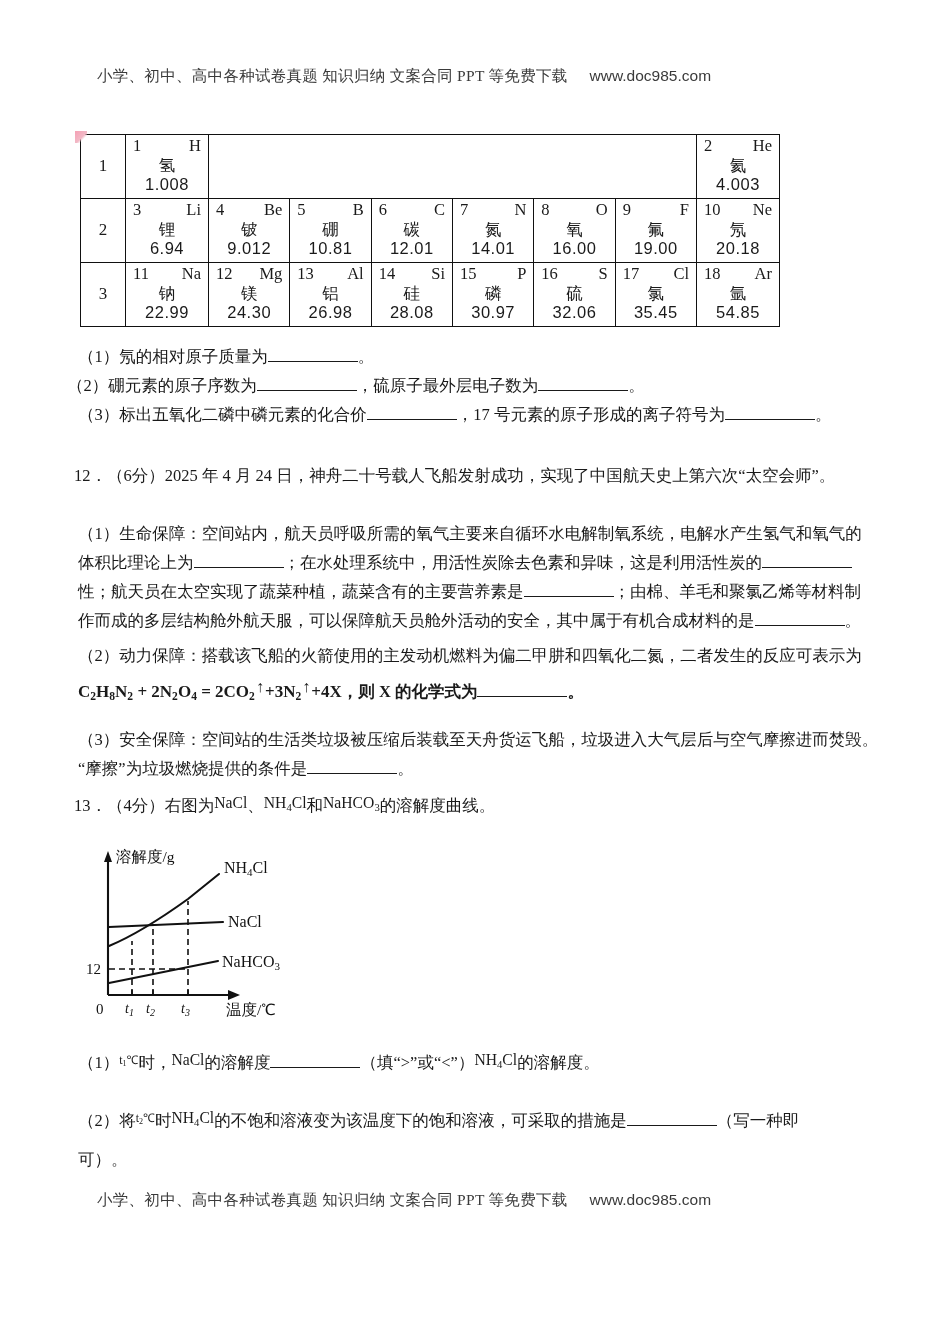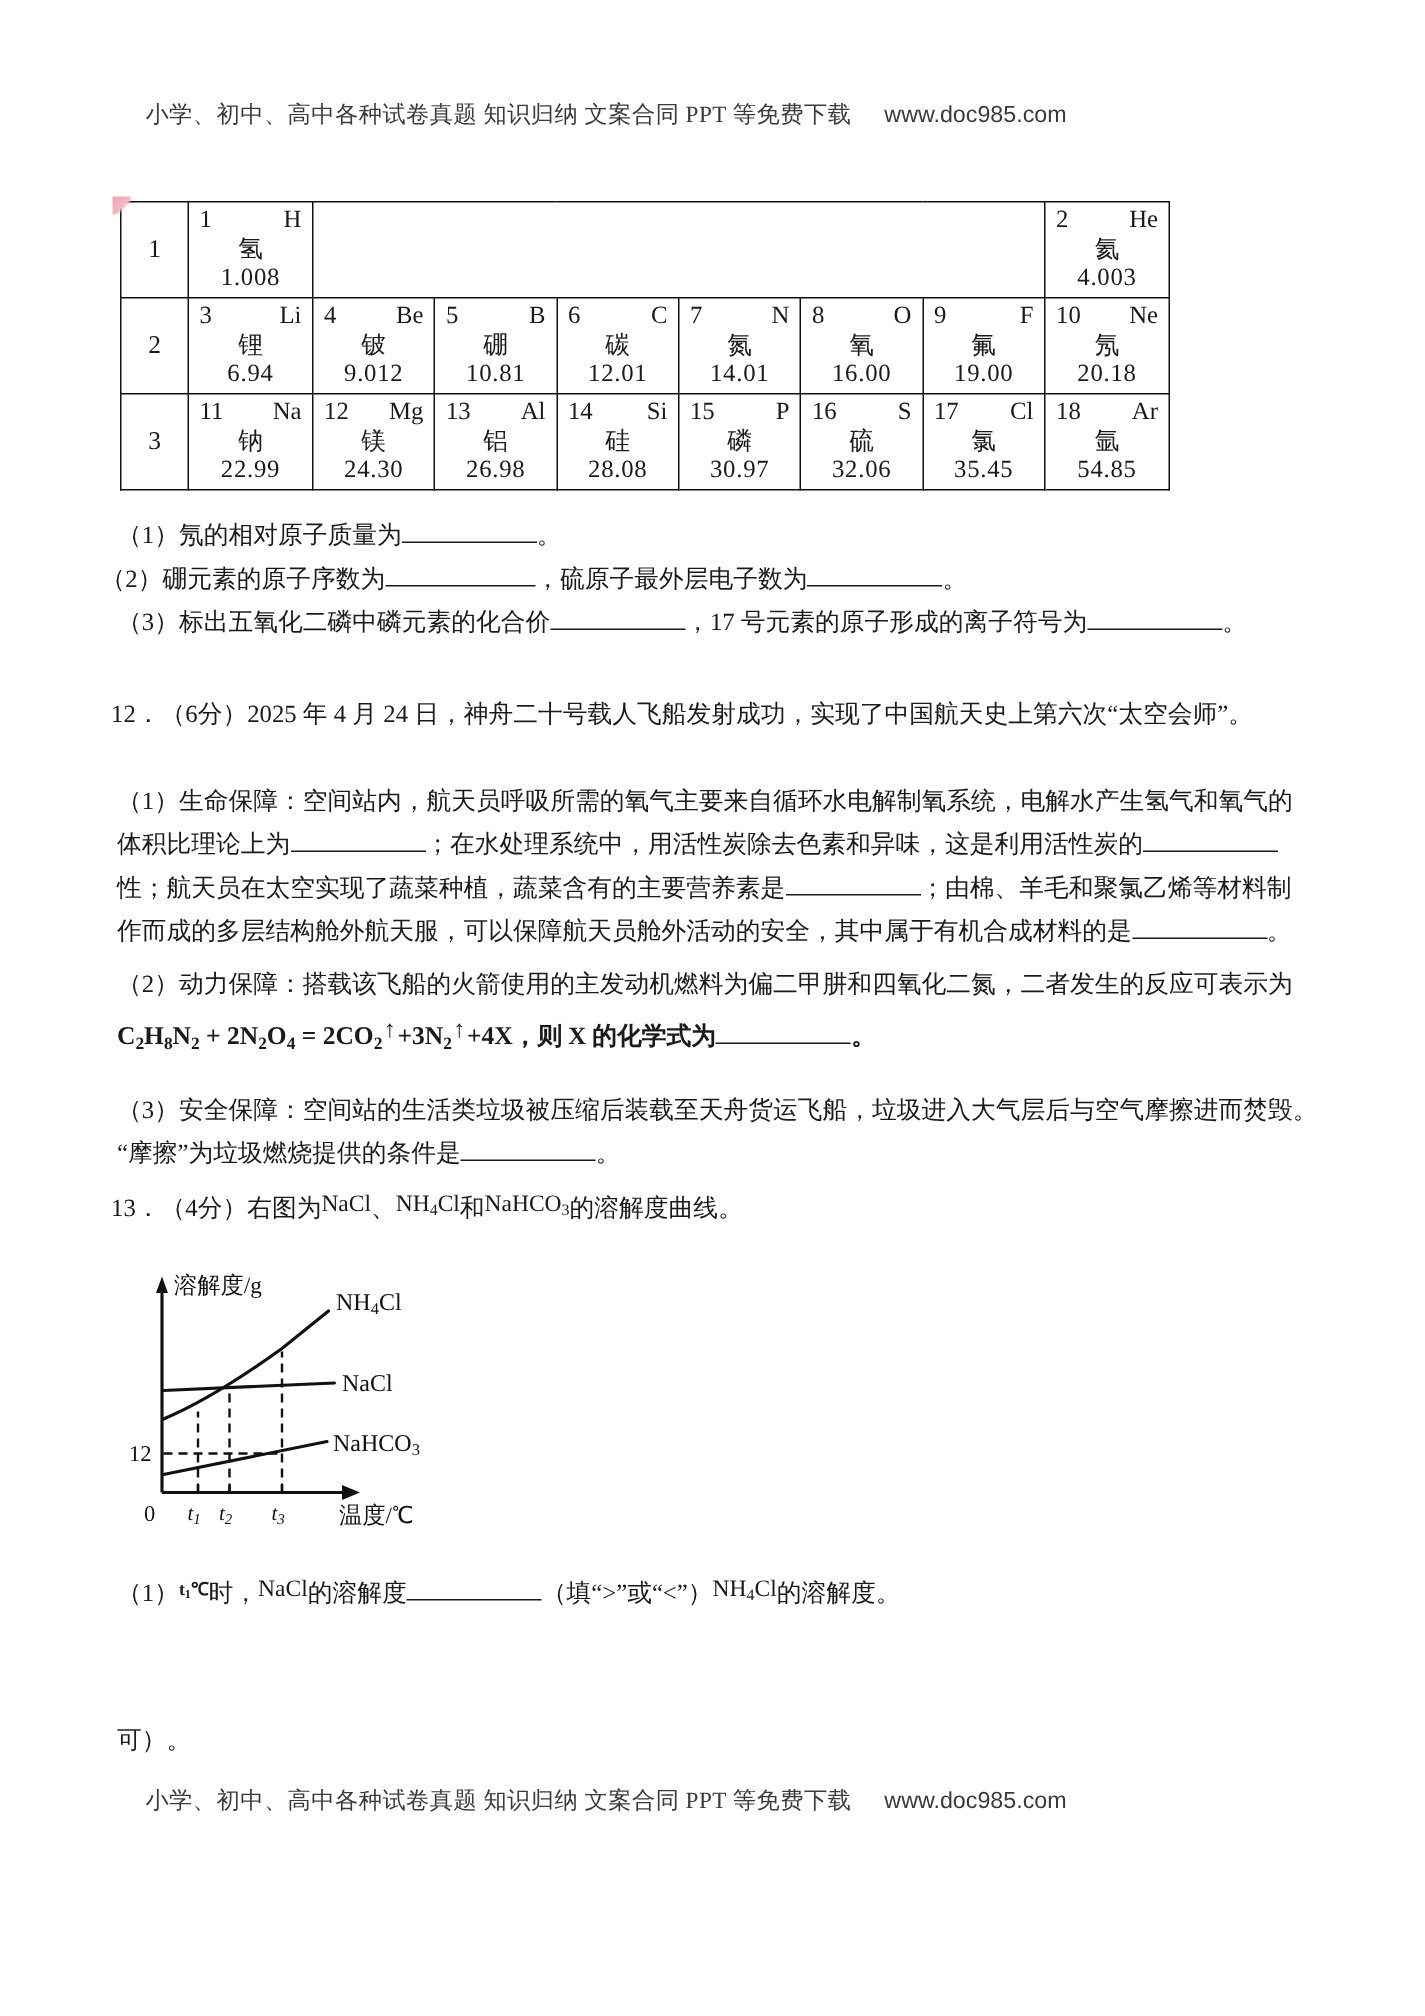--- a/index.html
+++ b/index.html
@@ -80,21 +80,21 @@
   .el-num { }
   .el-sym { }
   .el-cn {
     font-size: 16.5px;
     line-height: 1.18;
     font-family: "Liberation Serif", serif;
   }
   .el-mass {
     font-size: 16.5px;
     line-height: 1.18;
-    font-family: Liberation Serif, serif;
+    font-family: Liberation Sans, sans-serif;
     letter-spacing: 0.5px;
   }
   .pink-mark {
     position: absolute;
     left: -5px;
     top: -3px;
     width: 12px;
     height: 12px;
     background: linear-gradient(135deg, #f5a0b4 0%, #f2b9c6 55%, rgba(255,255,255,0) 70%);
     pointer-events: none;
@@ -117,21 +117,20 @@
   .b100 { width: 100px; }
 
   sub { font-size: 0.68em; vertical-align: -0.28em; }
 
   .formula-inline {
     font-family: "Liberation Serif", serif;
   }
   .sup-tc {
     font-size: 0.72em;
     vertical-align: 0.40em;
-    font-weight: bold;
   }
   .chem-raise {
     font-size: 0.95em;
     vertical-align: 0.22em;
   }
 
   
   .eqline {
     position: absolute;
     font-size: 17px;
@@ -429,20 +428,23 @@
       <text class="cl-curve-label" x="146" y="30">NH<tspan font-size="11" dy="3">4</tspan><tspan dy="-3">Cl</tspan></text>
       <text class="cl-curve-label" x="150" y="84">NaCl</text>
       <text class="cl-curve-label" x="144" y="124">NaHCO<tspan font-size="11" dy="3">3</tspan></text>
     </svg>
   </div>
 
   <div class="qline" style="left:78px; top:1052px;">
     <span>（1）</span><span class="sup-tc formula-inline">t<sub>1</sub>℃</span><span>时，</span><span class="chem-raise formula-inline">NaCl</span><span>的溶解度</span><span class="blank-u b90"></span><span>（填“&gt;”或“&lt;”）</span><span class="chem-raise formula-inline">NH<sub>4</sub>Cl</span><span>的溶解度。</span>
   </div>
 
+  <div class="qline" style="left:78px; top:1110px;">
+    <span>（2）将</span><span class="sup-tc formula-inline">t<sub>2</sub>℃</span><span>时</span><span class="chem-raise formula-inline">NH<sub>4</sub>Cl</span><span>的不饱和溶液变为该温度下的饱和溶液，可采取的措施是</span><span class="blank-u b90"></span><span>（写一种即</span>
+  </div>
 
   <div class="qline" style="left:78px; top:1152px;">可）。</div>
 
   <div class="watermark footer-wm">
     <span class="wm-cn">小学、初中、高中各种试卷真题 知识归纳 文案合同 PPT 等免费下载</span><span class="wm-url">www.doc985.com</span>
   </div>
 
 </div>
 
 </body></html>

